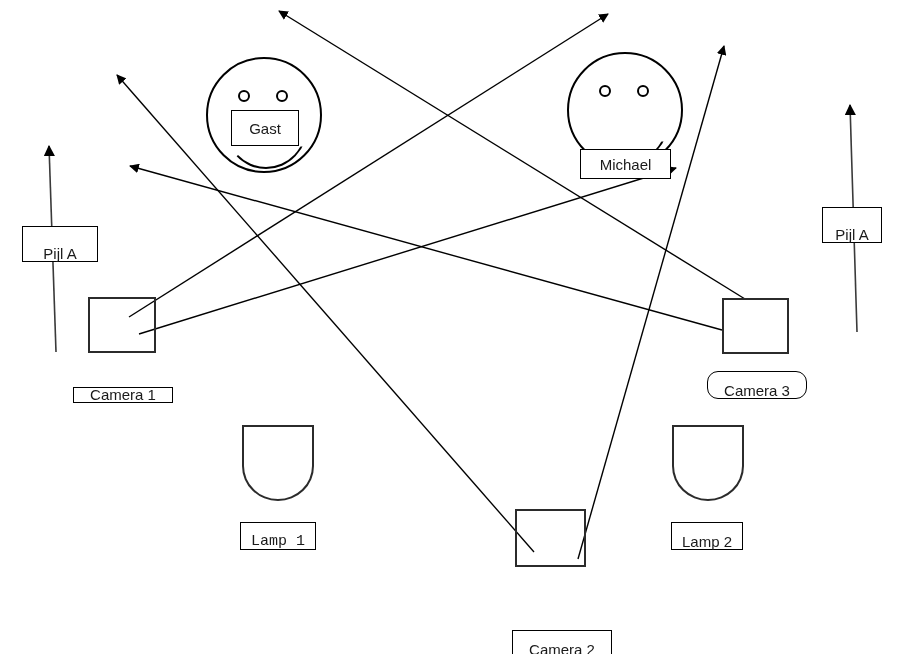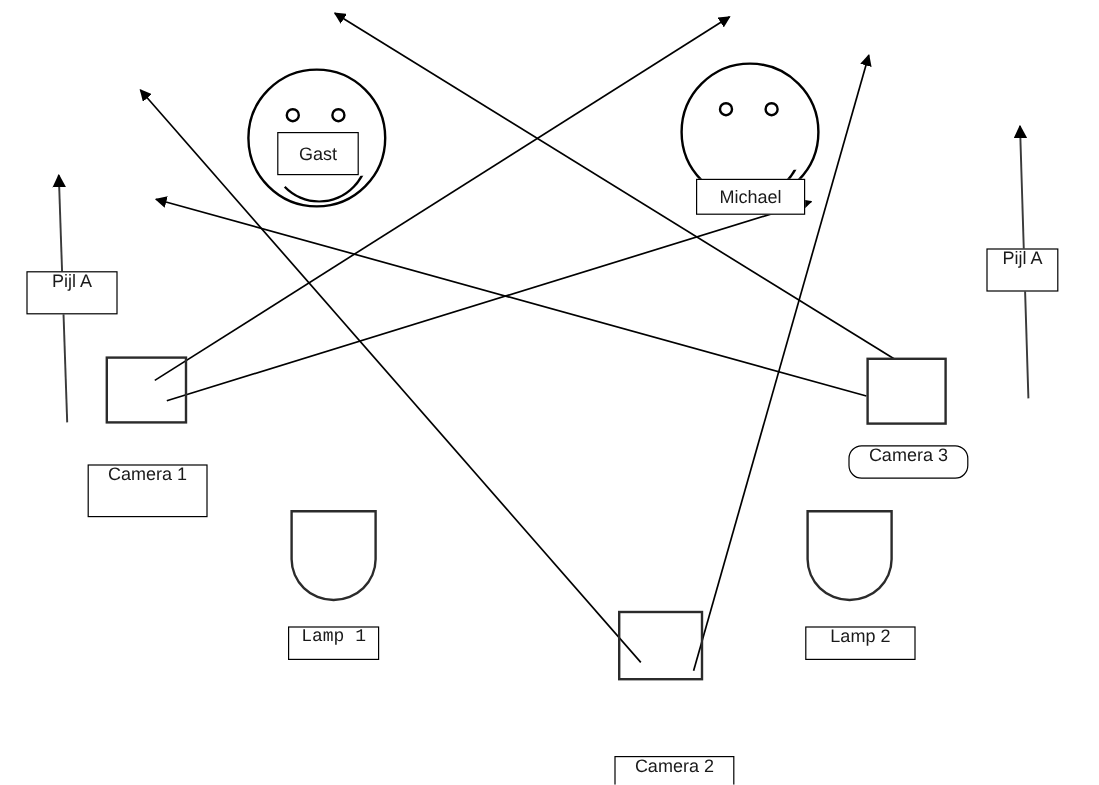--- a/index.html
+++ b/index.html
@@ -27,21 +27,21 @@
   }
   
   .label-box {
     position: absolute;
     border: 1px solid #000000;
     background: #ffffff;
     color: #1a1a1a;
     font-size: 15px;
     line-height: 1;
     display: flex;
-    align-items: flex-start;
+    align-items: flex-end;
     justify-content: center;
     white-space: nowrap;
     box-sizing: border-box;
   }
   
   .camera-box {
     position: absolute;
     border: 2px solid #2b2b2b;
     background: transparent;
     box-sizing: border-box;
@@ -135,41 +135,41 @@
   <div class="face" style="left:567px; top:52px; width:116px; height:116px;">
     <span class="eye" style="left:30px; top:31px;"></span>
     <span class="eye" style="left:68px; top:31px;"></span>
     <span class="mouth" style="left:16px; top:66px;"></span>
   </div>
   <div class="name-plate" style="left:580px; top:105px; width:91px; height:30px;margin-top:44px;">
     <span>Michael</span>
   </div>
 
   <div class="camera-box" style="left:88px; top:297px; width:68px; height:56px;"></div>
-  <div class="label-box" style="left:73px; top:387px; width:100px; height:44px;">
+  <div class="label-box" style="left:73px; top:387px; width:100px; height:16px;">
     <span>Camera 1</span>
   </div>
 
   <div class="camera-box" style="left:515px; top:509px; width:71px; height:58px;"></div>
   <div class="label-box" style="left:512px; top:590px; width:100px; height:28px;margin-top:40px;">
     <span>Camera 2</span>
   </div>
 
   <div class="camera-box" style="left:722px; top:298px; width:67px; height:56px;"></div>
   <div class="label-box" style="left:707px; top:371px; width:100px; height:28px;border-radius:11px;">
     <span>Camera 3</span>
   </div>
 
   <div class="lamp-shape" style="left:242px; top:425px; width:72px; height:76px;"></div>
   <div class="label-box" style="left:240px; top:522px; width:76px; height:28px;font-family:Liberation Mono, monospace;">
     <span>Lamp 1</span>
   </div>
 
   <div class="lamp-shape" style="left:672px; top:425px; width:72px; height:76px;"></div>
-  <div class="label-box" style="left:671px; top:522px; width:92px; height:28px;">
+  <div class="label-box" style="left:671px; top:522px; width:72px; height:28px;">
     <span>Lamp 2</span>
   </div>
 
   <div class="label-box" style="left:22px; top:226px; width:76px; height:36px;">
     <span>Pijl A</span>
   </div>
   <div class="label-box" style="left:822px; top:207px; width:60px; height:36px;">
     <span>Pijl A</span>
   </div>
 

